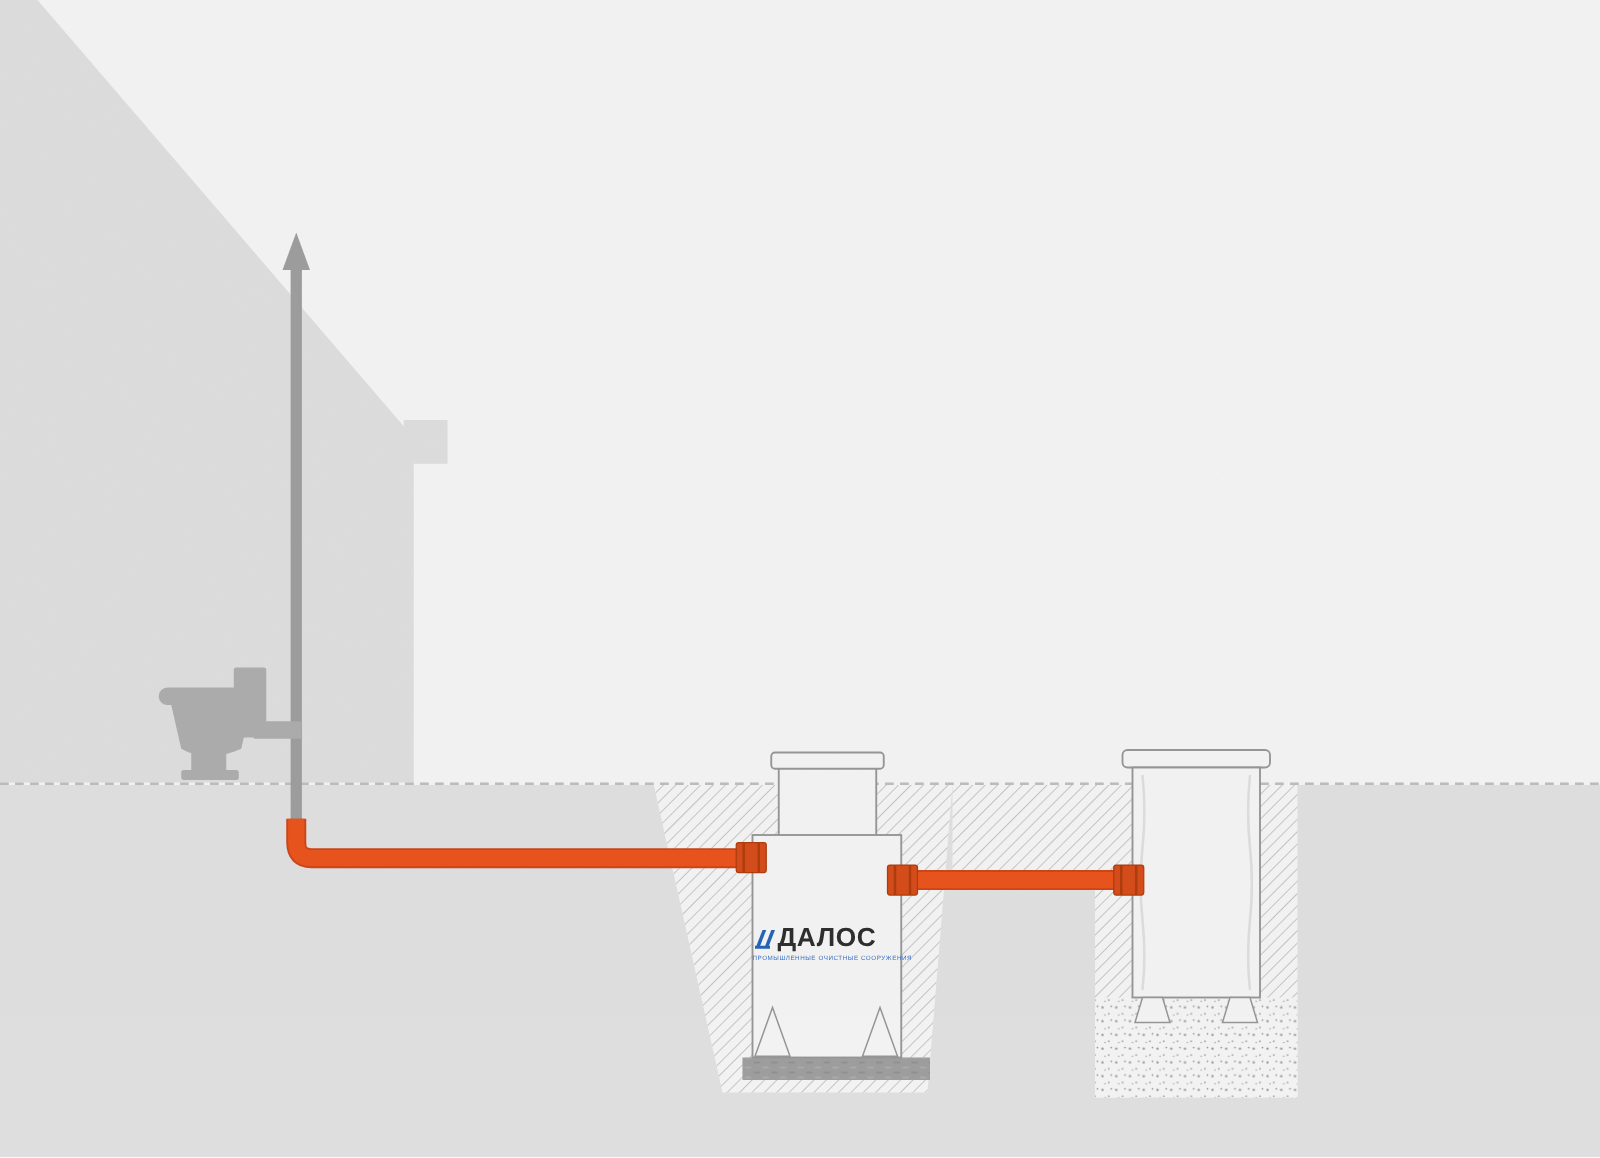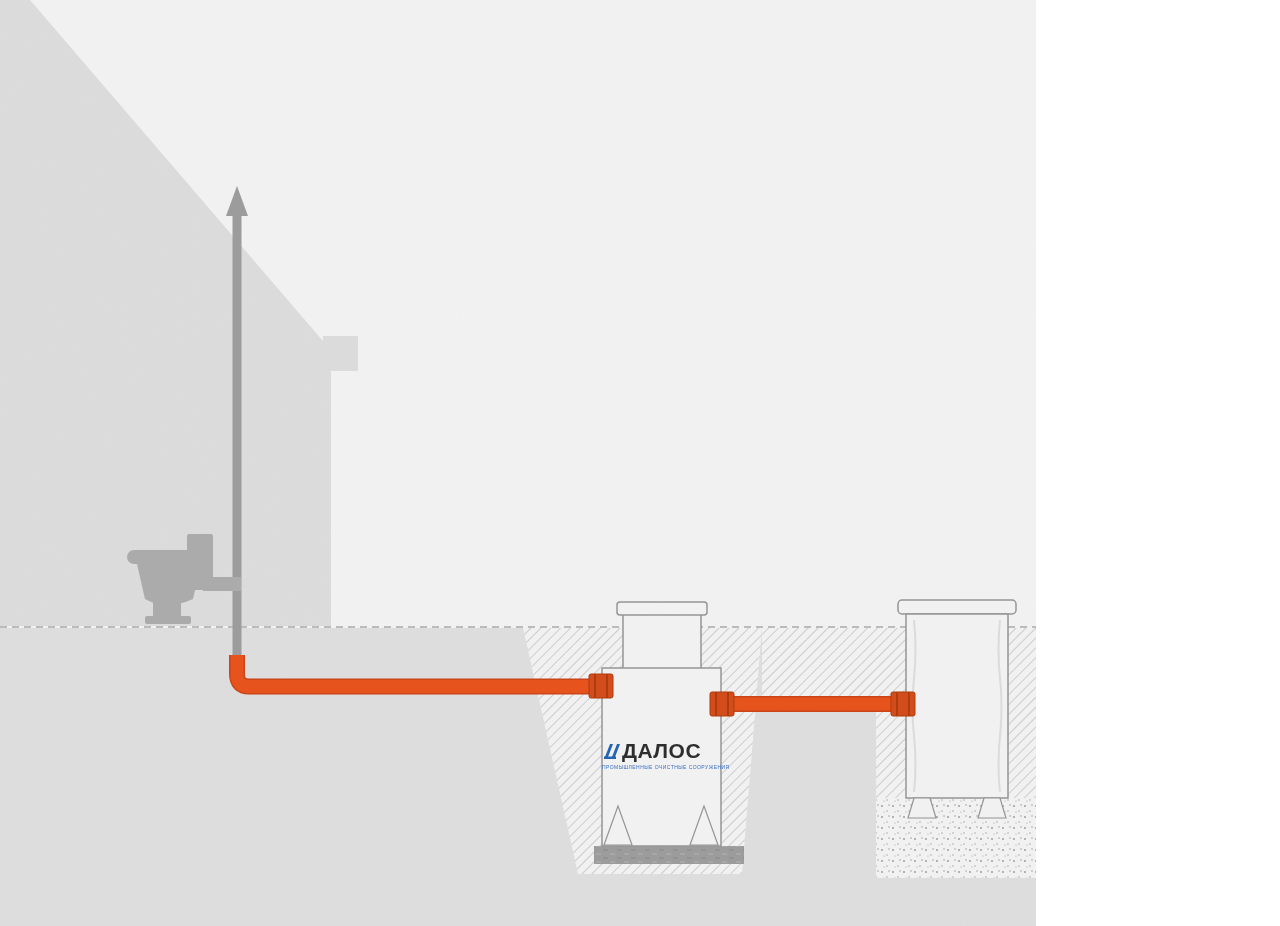--- a/index.html
+++ b/index.html
@@ -1,17 +1,17 @@
 <!DOCTYPE html>
 <html><head>
 <meta charset="utf-8">
 <title>Diagram</title>
 <style>
   html,body{margin:0;padding:0;background:#ffffff;font-family:"Liberation Sans",sans-serif;}
-  .stage{position:relative;width:1036px;height:926px;overflow:hidden;background:#ffffff;}
+  .stage{position:relative;width:1280px;height:926px;overflow:hidden;background:#ffffff;}
   .stage svg{position:absolute;left:0;top:0;}
   .brand{position:absolute;left:602px;top:740px;width:119px;text-align:center;}
   .brand-row{display:flex;align-items:center;justify-content:center;gap:5px;}
   .brand-logo{width:22px;height:22px;flex:0 0 auto;}
   .brand-name{font-size:21px;font-weight:bold;color:#2e2e2e;letter-spacing:0.5px;line-height:1;}
   .brand-tagline{margin-top:3px;font-size:5px;letter-spacing:0.45px;color:#3a6fc4;white-space:nowrap;}
 </style>
 </head>
 <body>
 

